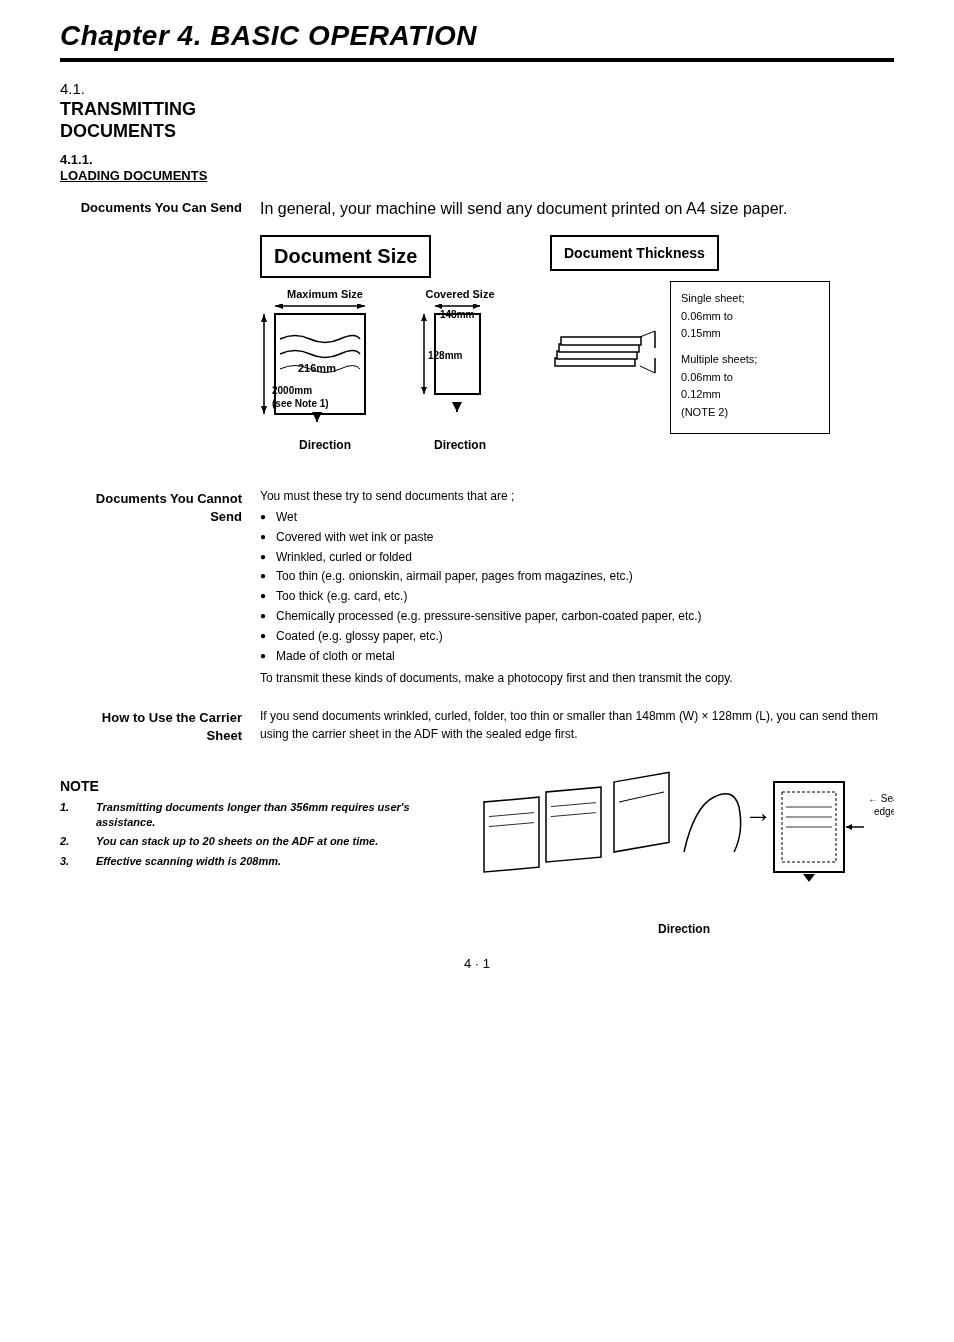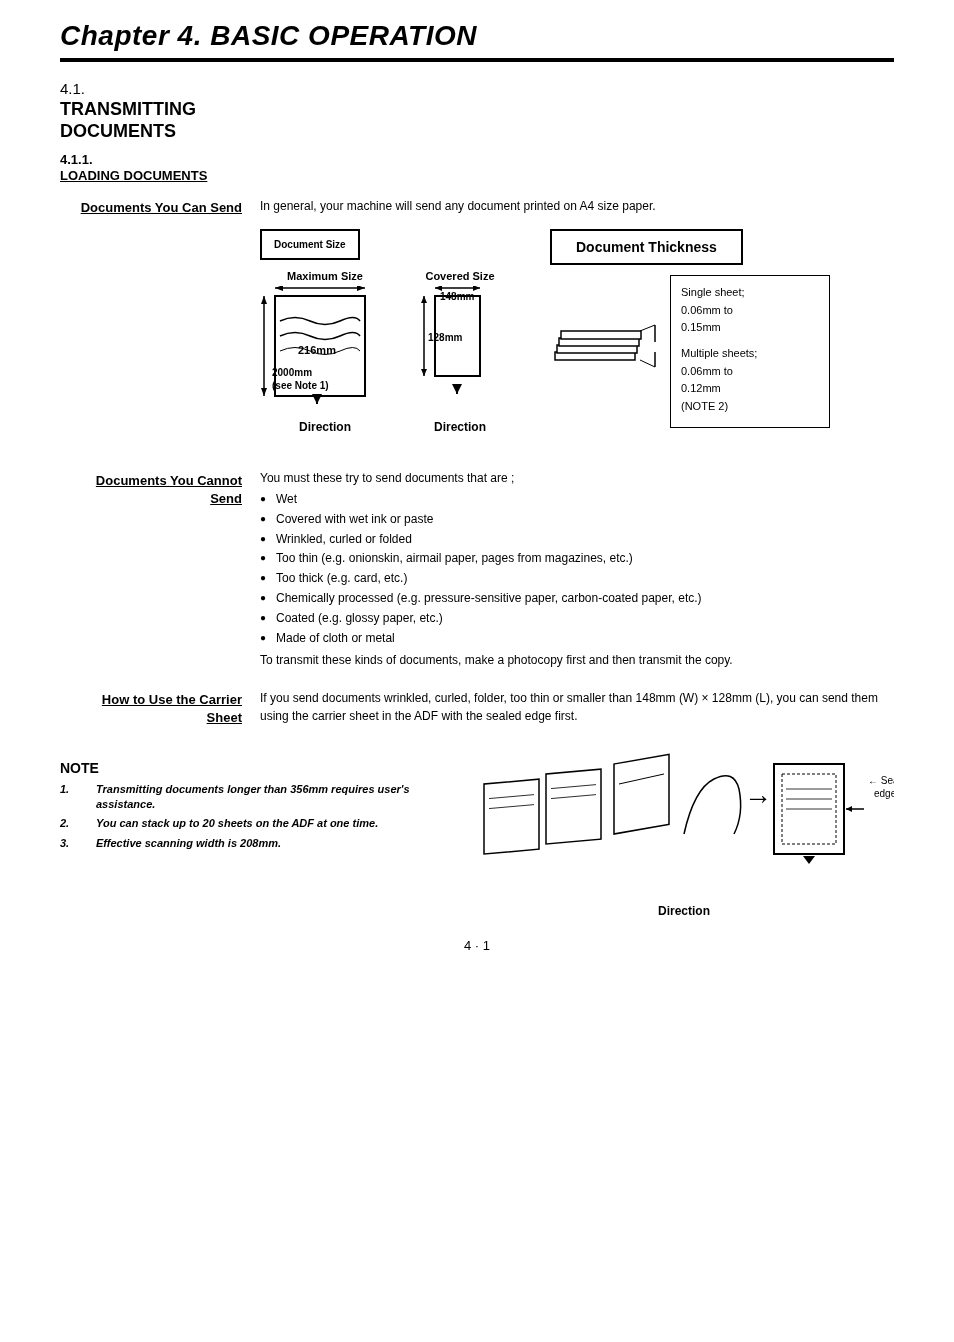--- a/index.html
+++ b/index.html
@@ -49,41 +49,40 @@
     }
     .label-col {
       width: 200px;
       min-width: 200px;
       font-weight: bold;
       font-size: 13px;
       text-align: right;
       padding-right: 18px;
       line-height: 1.4;
       padding-top: 2px;
-      text-decoration: underline;
     }
     .body-col {
       flex: 1;
     }
     .intro-text {
-      font-size: 12px;
+      font-size: 16px;
       margin-bottom: 14px;
       line-height: 1.5;
     }
     .doc-size-box {
       border: 2px solid #000;
       padding: 8px 12px;
       font-weight: bold;
-      font-size: 10px;
+      font-size: 20px;
       margin-bottom: 10px;
       display: inline-block;
     }
     .doc-thickness-box {
       border: 2px solid #000;
-      padding: 8px 24px;
+      padding: 8px 12px;
       font-weight: bold;
       font-size: 14px;
       margin-bottom: 10px;
       display: inline-block;
     }
     .size-diagram {
       display: flex;
       gap: 20px;
       align-items: flex-start;
     }

